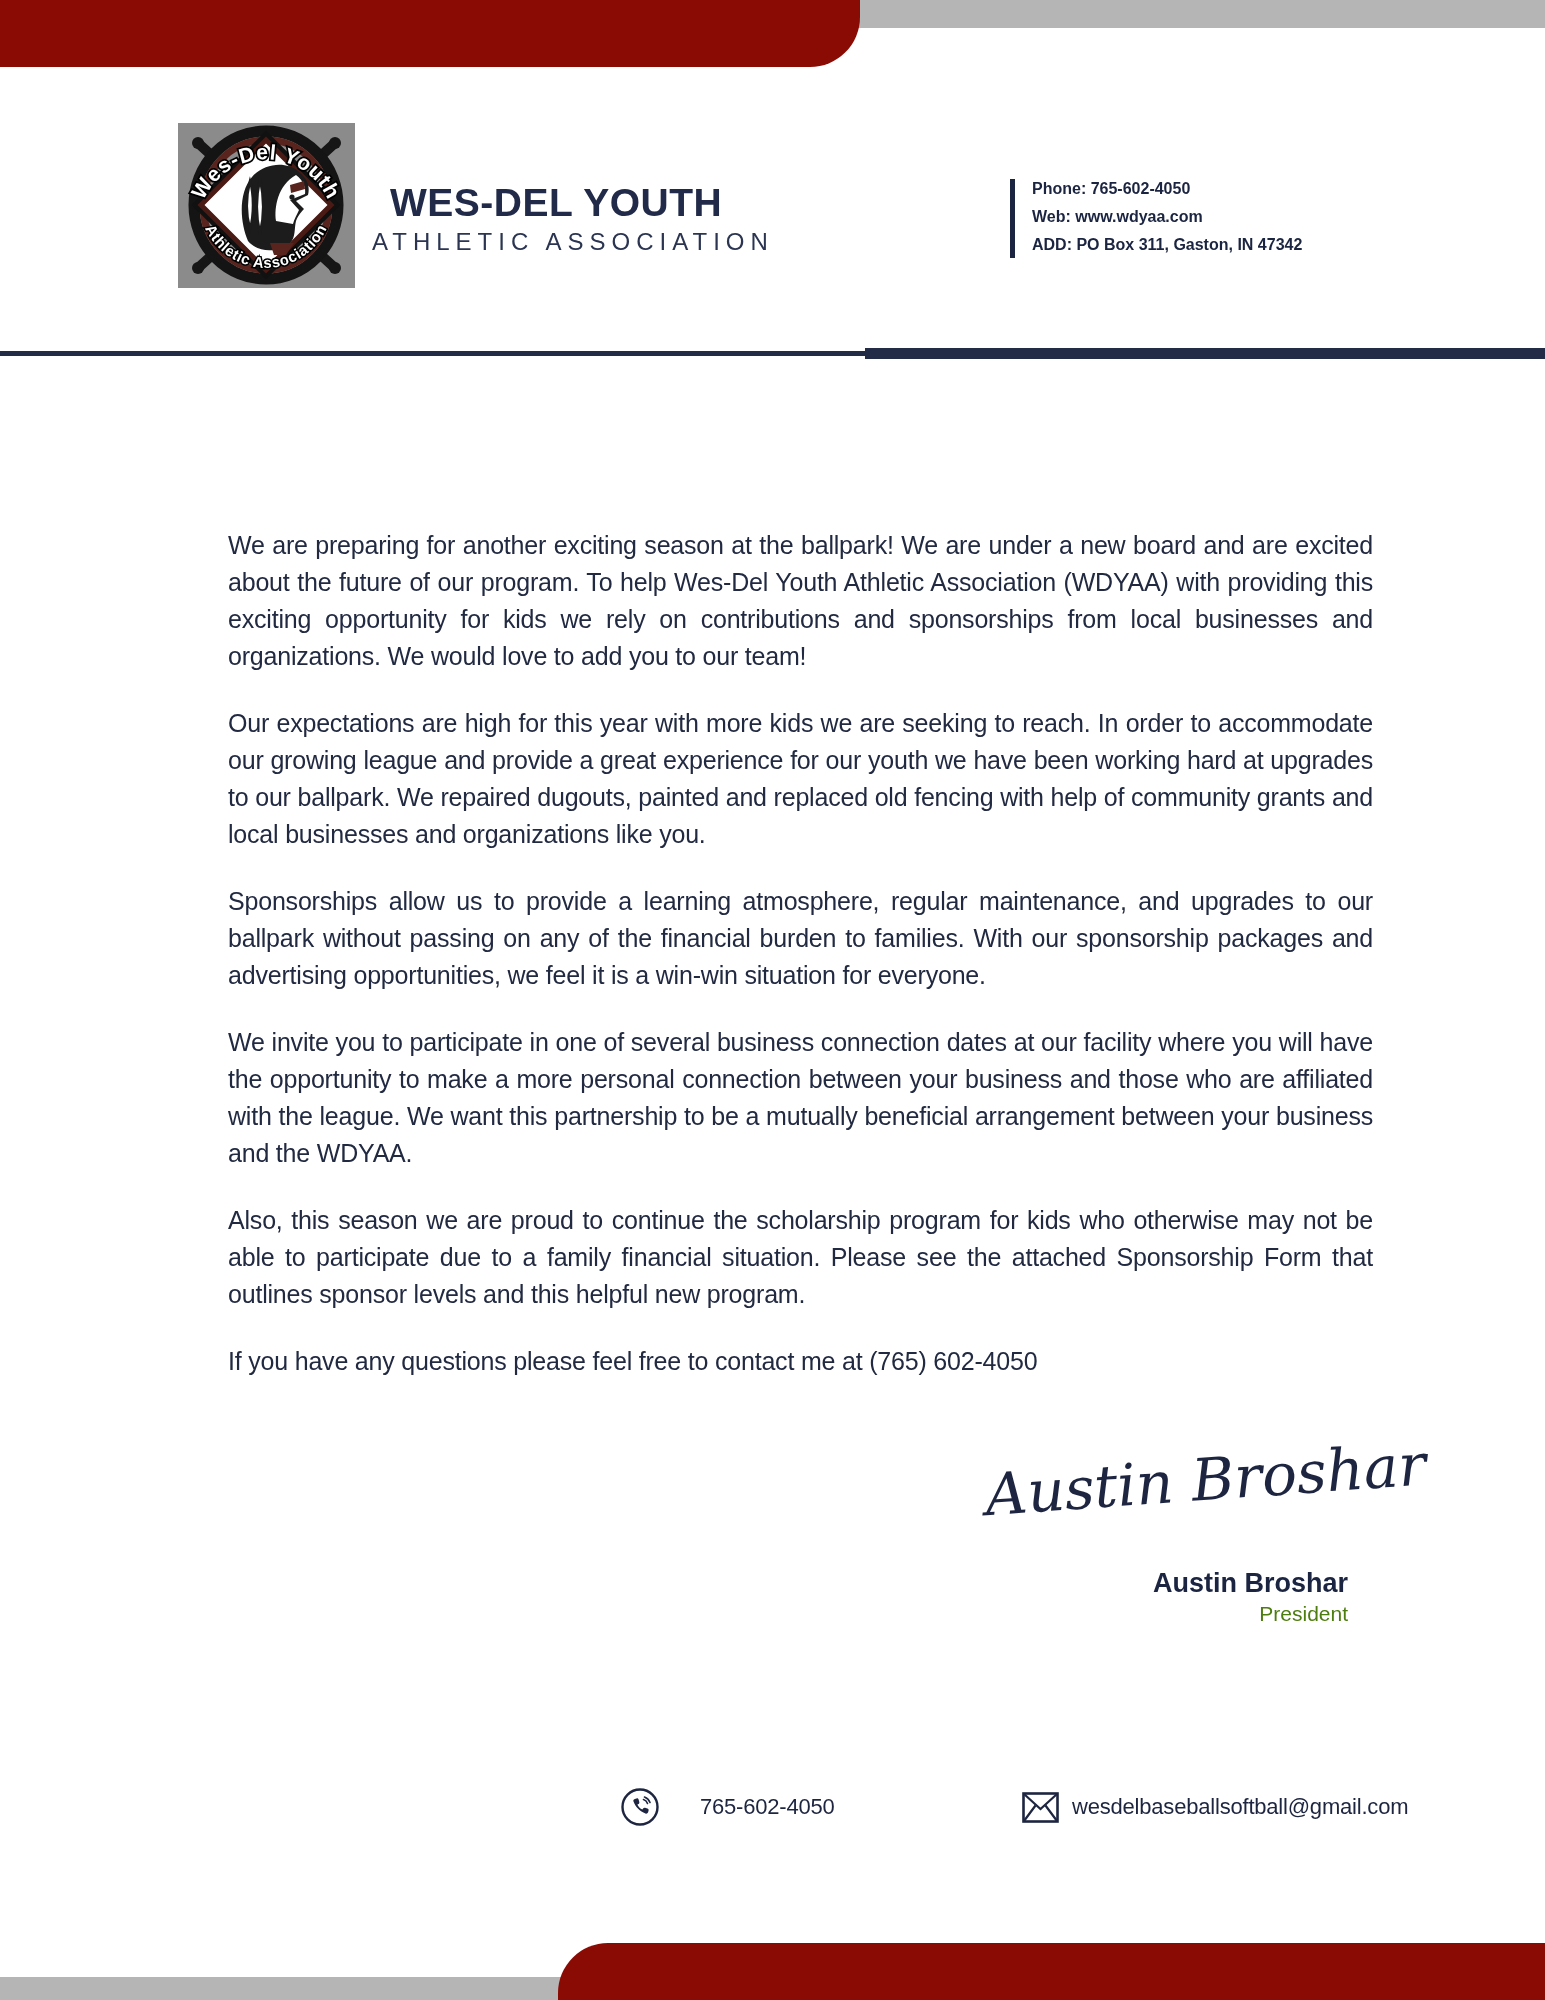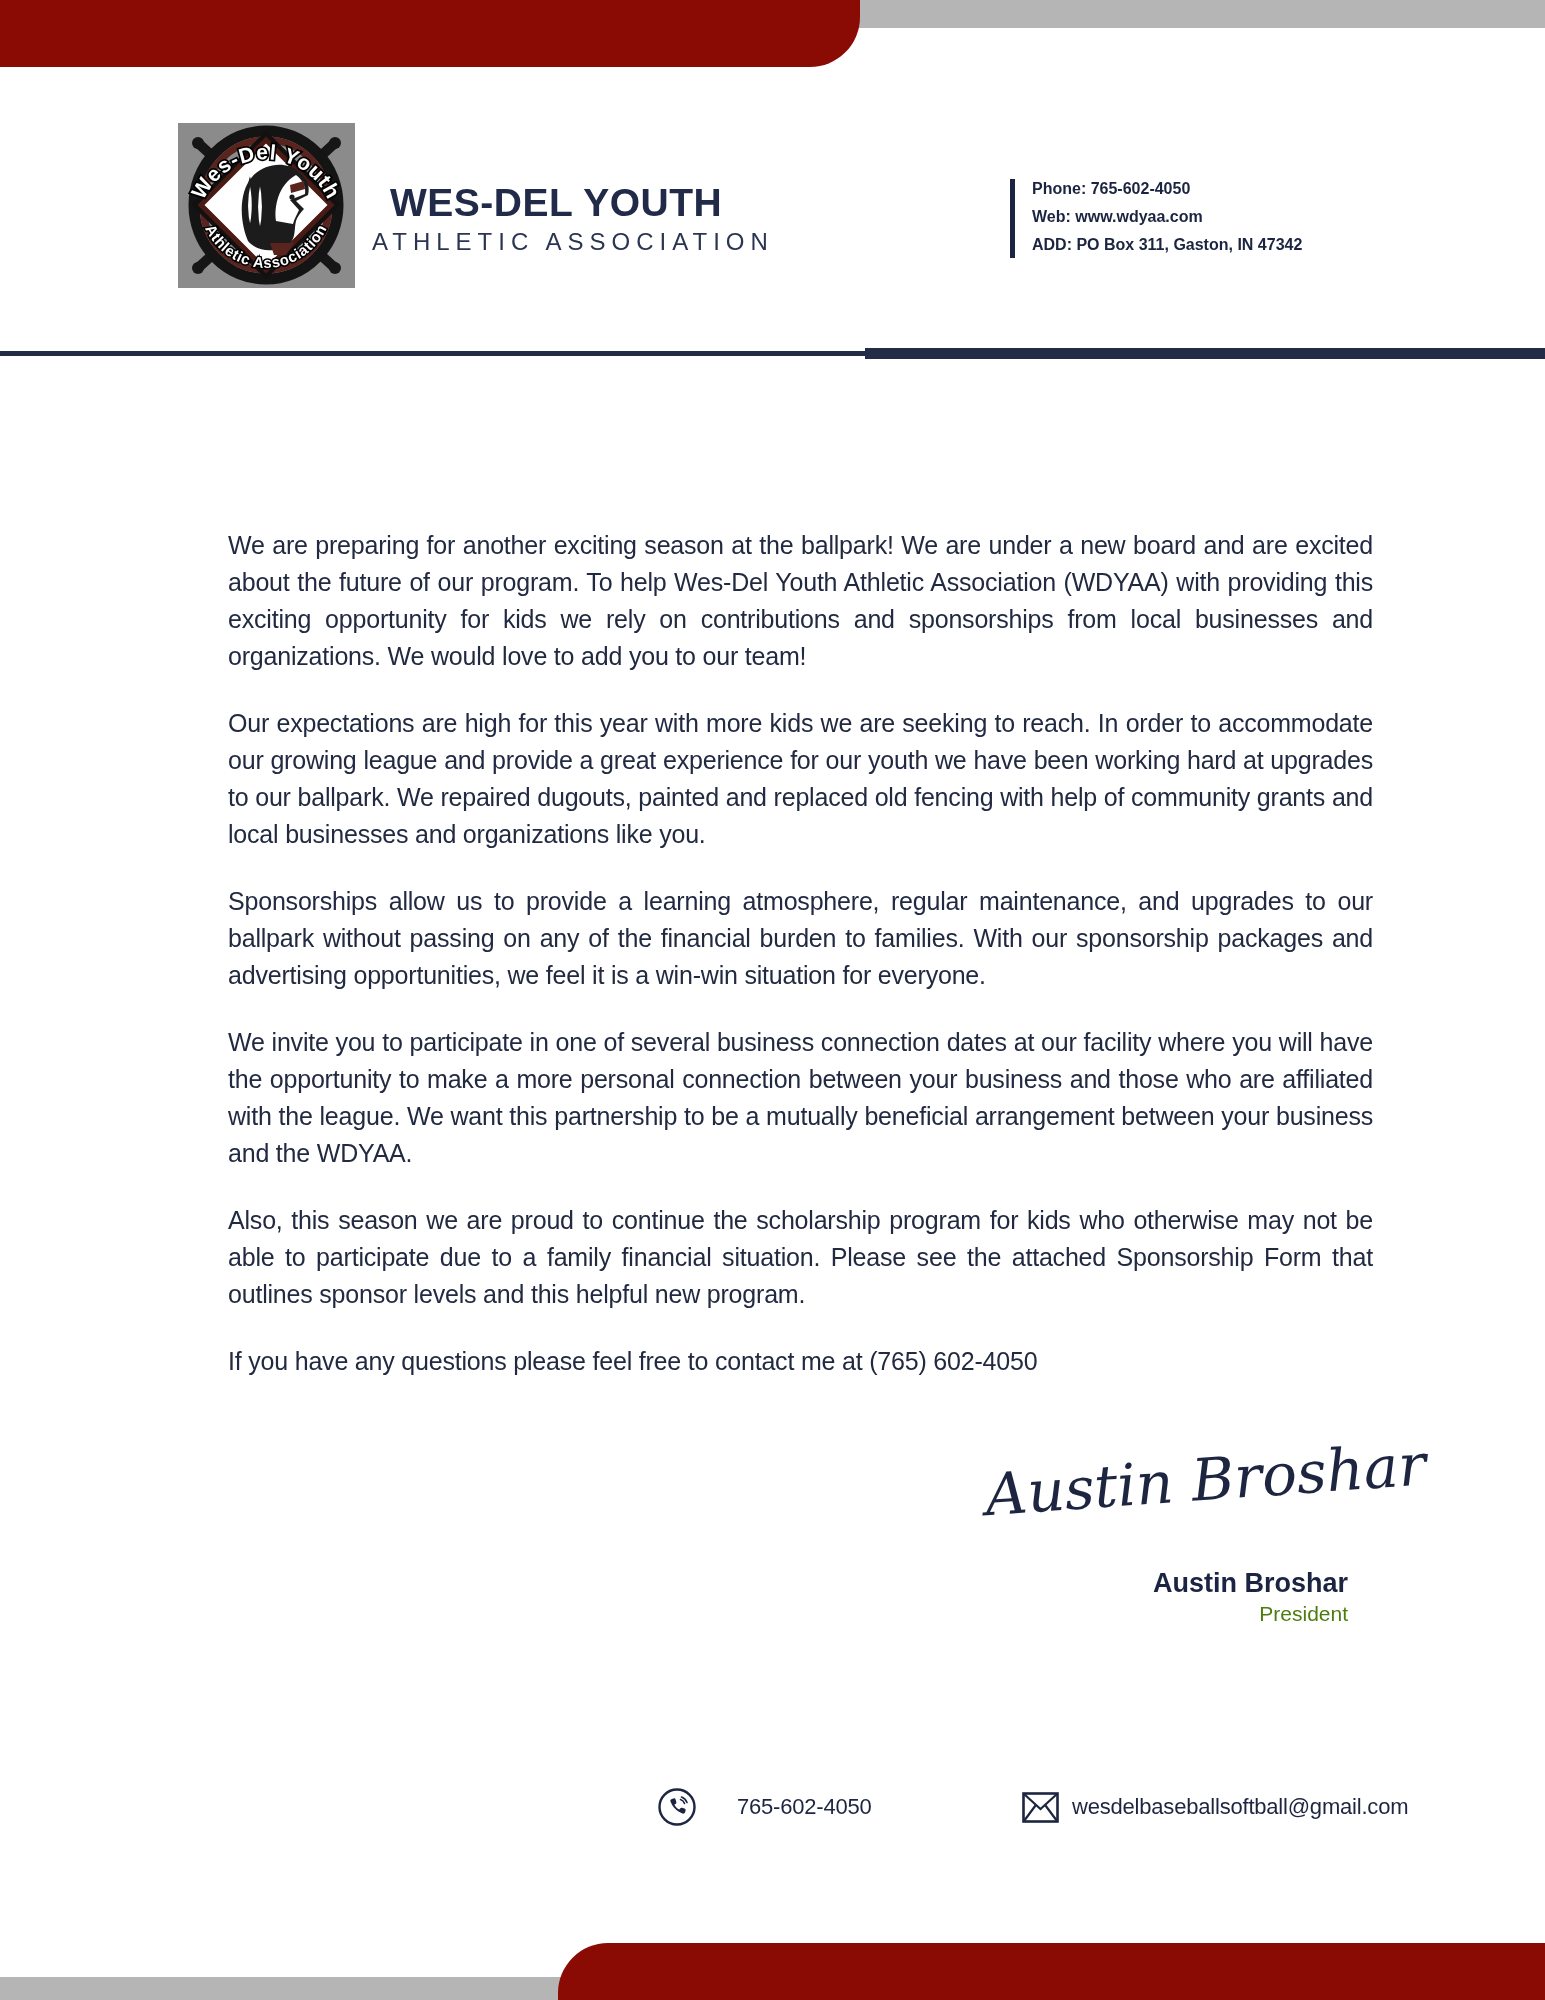--- a/index.html
+++ b/index.html
@@ -46,21 +46,21 @@
     color:#1b2440;text-align:right;white-space:nowrap;
   }
   .sig-title{
     position:absolute;right:197px;top:1602px;font-size:21px;color:#4d7c0f;
     text-align:right;white-space:nowrap;
   }
   
   .foot-item{position:absolute;top:1786px;display:flex;align-items:center;gap:13px;height:42px;}
   .foot-item .txt{font-size:22px;color:#1d2540;white-space:nowrap;letter-spacing:-.2px;}
   .fi-1{left:205px;}
-  .fi-2{left:657px;gap:40px;}
+  .fi-2{left:620px;gap:40px;}
   .fi-3{left:1022px;}
   
   .bot-gray{position:absolute;left:0;top:1977px;width:620px;height:23px;background:#b5b5b5;}
   .bot-red{position:absolute;left:558px;top:1943px;width:1027px;height:57px;background:#8a0b04;border-top-left-radius:50px;}
 </style>
 </head>
 <body>
 
 <div class="page">
 

